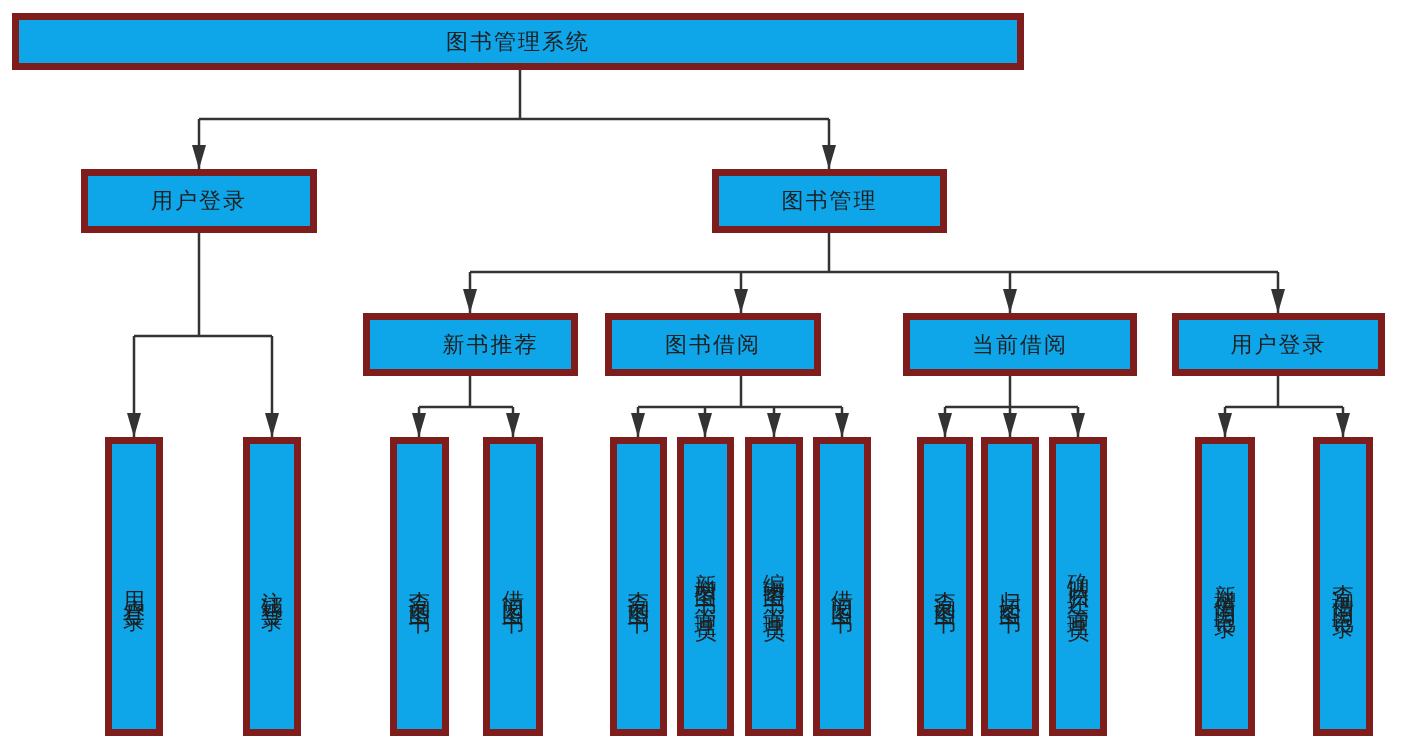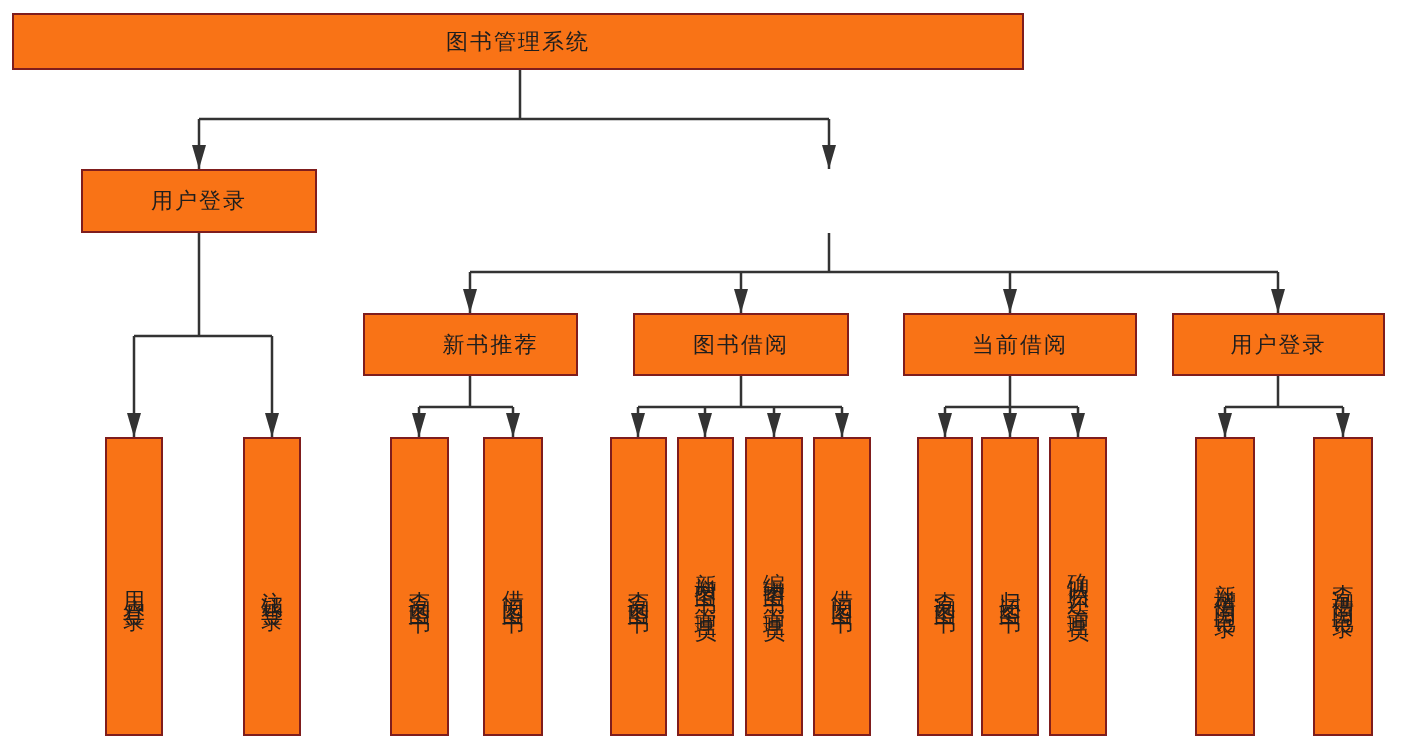--- a/index.html
+++ b/index.html
@@ -17,22 +17,22 @@
   }
   .connectors {
     position: absolute;
     left: 0;
     top: 0;
     z-index: 1;
   }
   .node {
     position: absolute;
     box-sizing: border-box;
-    background: #f97316;
-    border: 2px solid #7f1d1d;
+    background: #0ea5e9;
+    border: 7px solid #7f1d1d;
     color: #1e1e1e;
     display: flex;
     align-items: center;
     justify-content: center;
     z-index: 2;
   }
   .h {
     font-size: 22px;
     letter-spacing: 2px;
     white-space: nowrap;
@@ -98,23 +98,24 @@
     <line x1="1010" y1="407" x2="1010" y2="437" stroke="#333333" stroke-width="2.5" marker-end="url(#ah)"></line>
     <line x1="1078" y1="407" x2="1078" y2="437" stroke="#333333" stroke-width="2.5" marker-end="url(#ah)"></line>
 
     <line x1="1225" y1="407" x2="1225" y2="437" stroke="#333333" stroke-width="2.5" marker-end="url(#ah)"></line>
     <line x1="1343" y1="407" x2="1343" y2="437" stroke="#333333" stroke-width="2.5" marker-end="url(#ah)"></line>
   </svg>
 
   <div class="node h" style="left:12px; top:13px; width:1012px; height:57px;">图书管理系统</div>
 
   <div class="node h" style="left:81px; top:169px; width:236px; height:64px;">用户登录</div>
+  <div class="node h" style="left:712px; top:169px; width:235px; height:64px;">图书管理</div>
 
   <div class="node h" style="left:363px; top:313px; width:215px; height:63px;padding-left:40px;">新书推荐</div>
-  <div class="node h" style="left:633px; top:313px; width:216px; height:63px;">图书借阅</div>
+  <div class="node h" style="left:605px; top:313px; width:216px; height:63px;">图书借阅</div>
   <div class="node h" style="left:903px; top:313px; width:234px; height:63px;">当前借阅</div>
   <div class="node h" style="left:1172px; top:313px; width:213px; height:63px;">用户登录</div>
 
   <div class="node v" style="left:105px; top:437px; width:58px; height:299px;">用户登录</div>
   <div class="node v" style="left:243px; top:437px; width:58px; height:299px;">注销登录</div>
 
   <div class="node v" style="left:390px; top:437px; width:59px; height:299px;">查询图书</div>
   <div class="node v" style="left:483px; top:437px; width:60px; height:299px;">借阅图书</div>
 
   <div class="node v" style="left:610px; top:437px; width:57px; height:299px;">查询图书</div>

